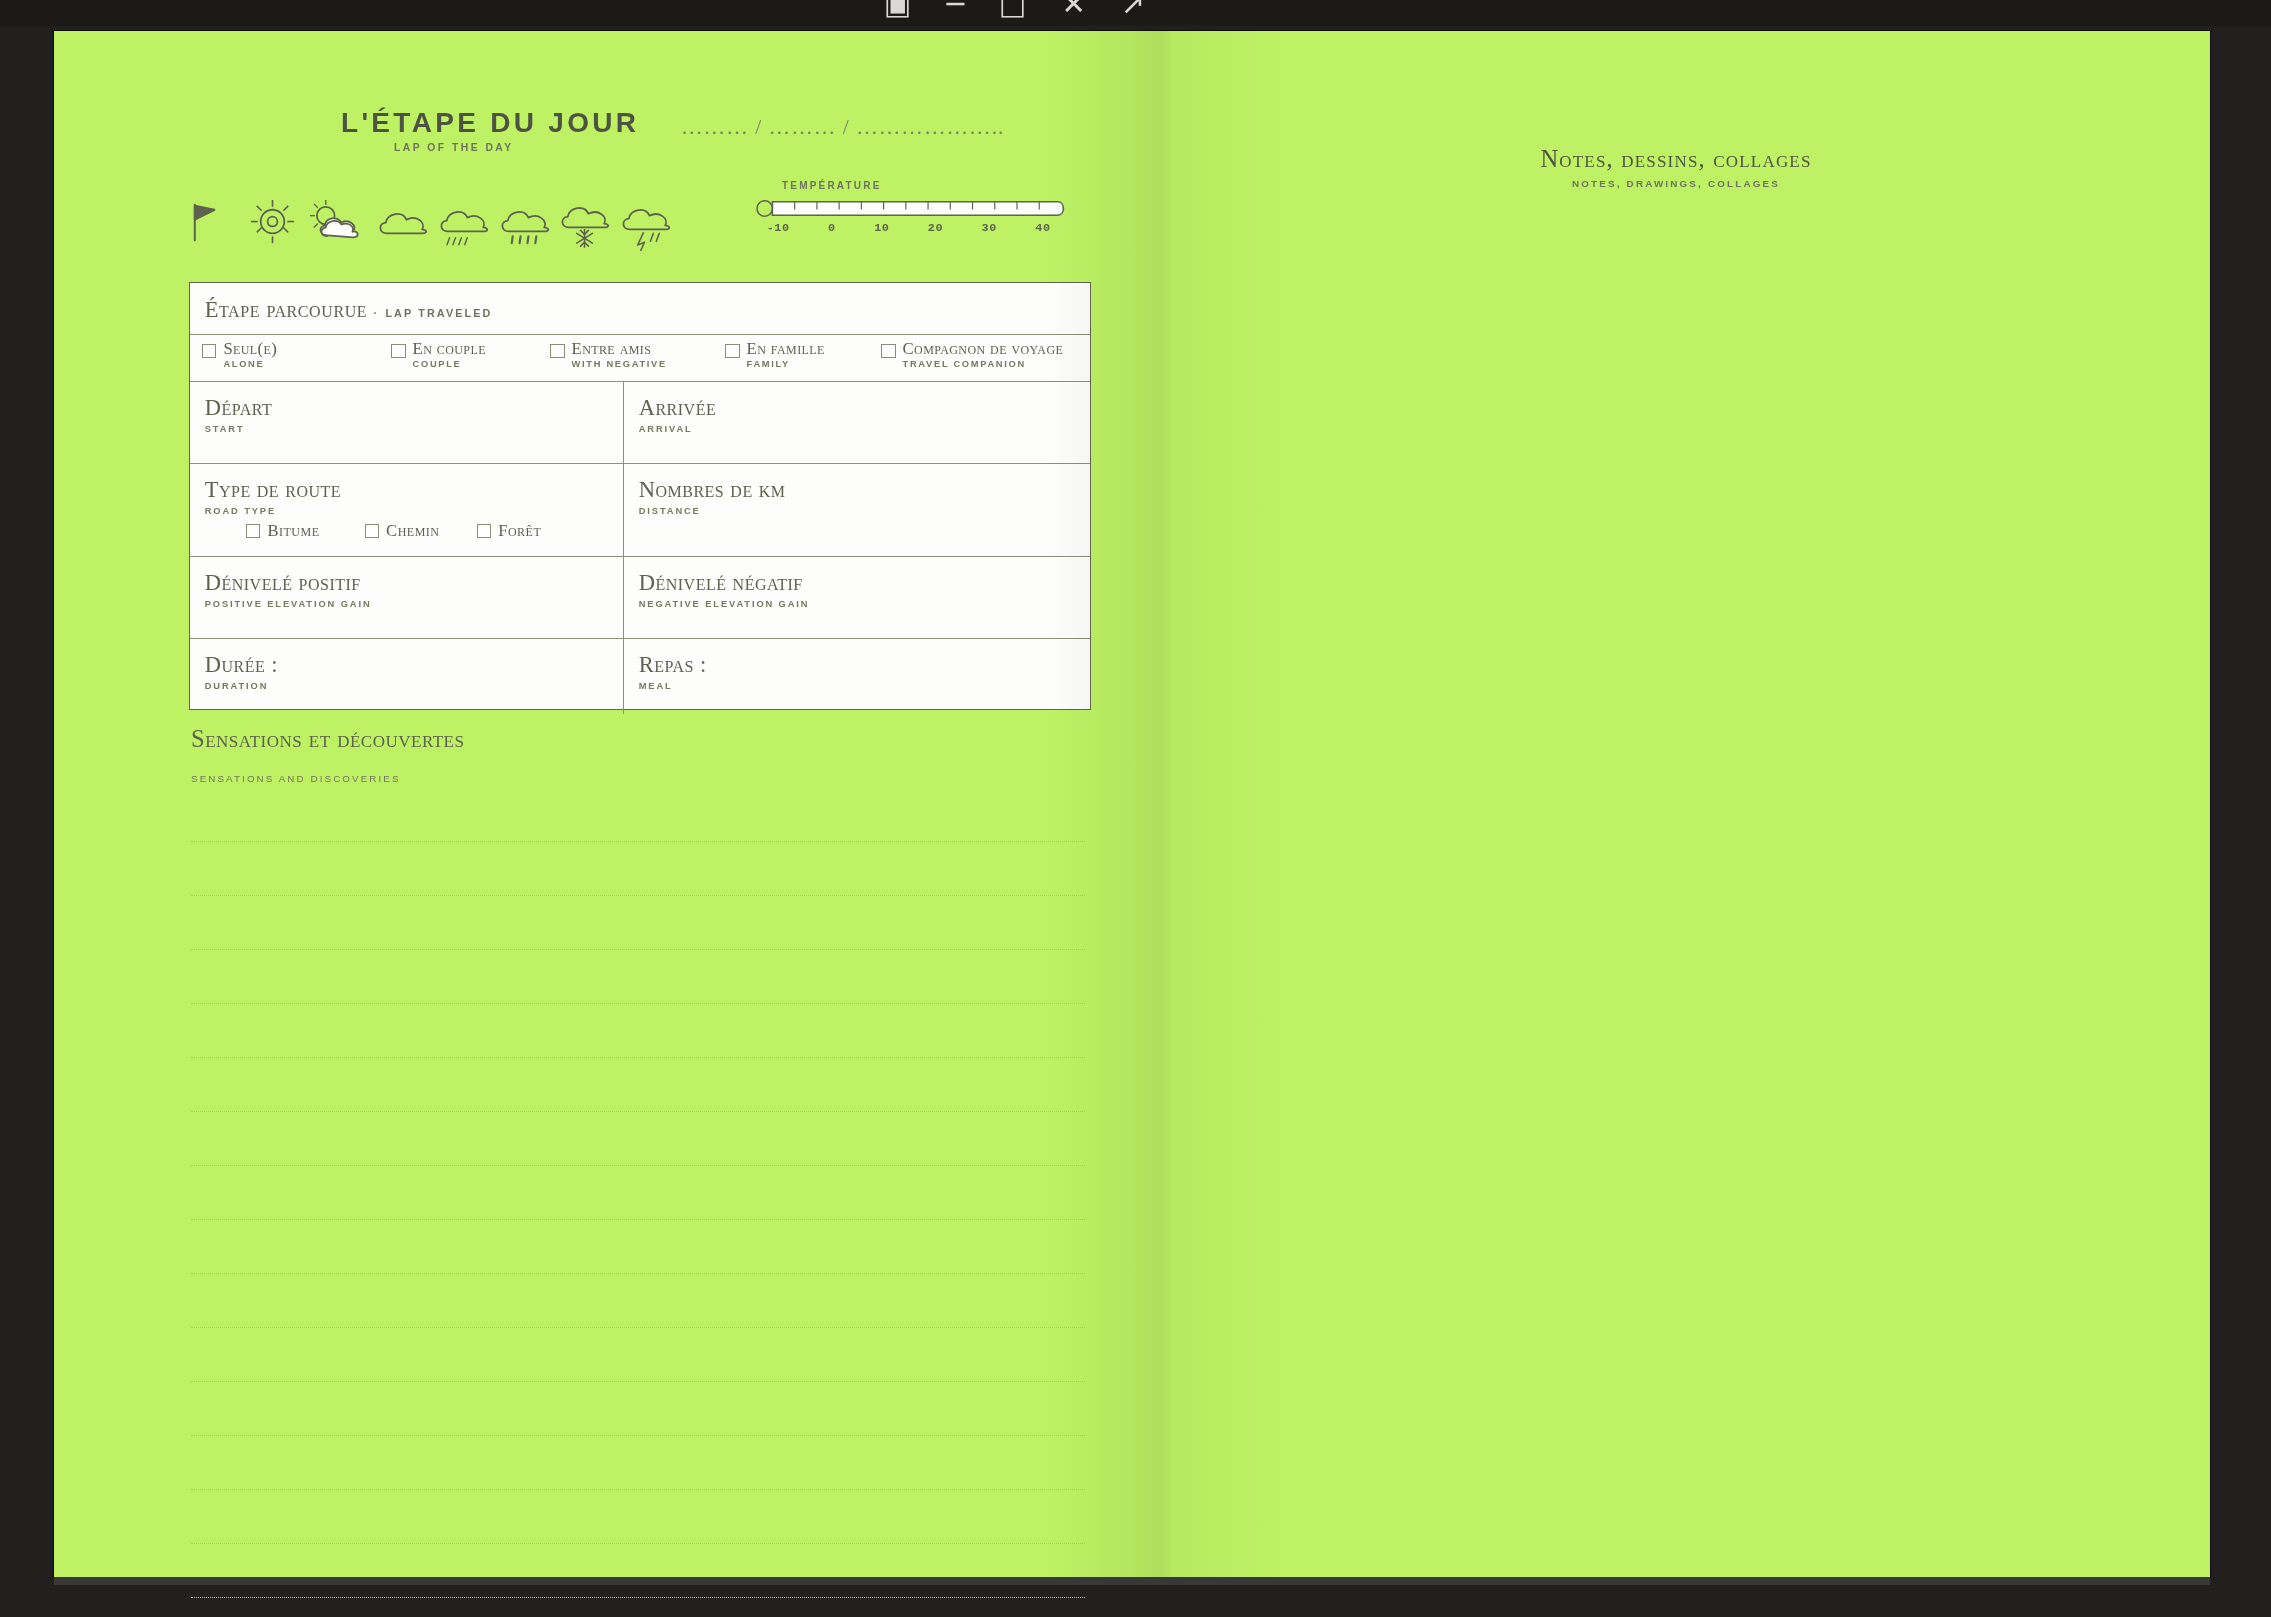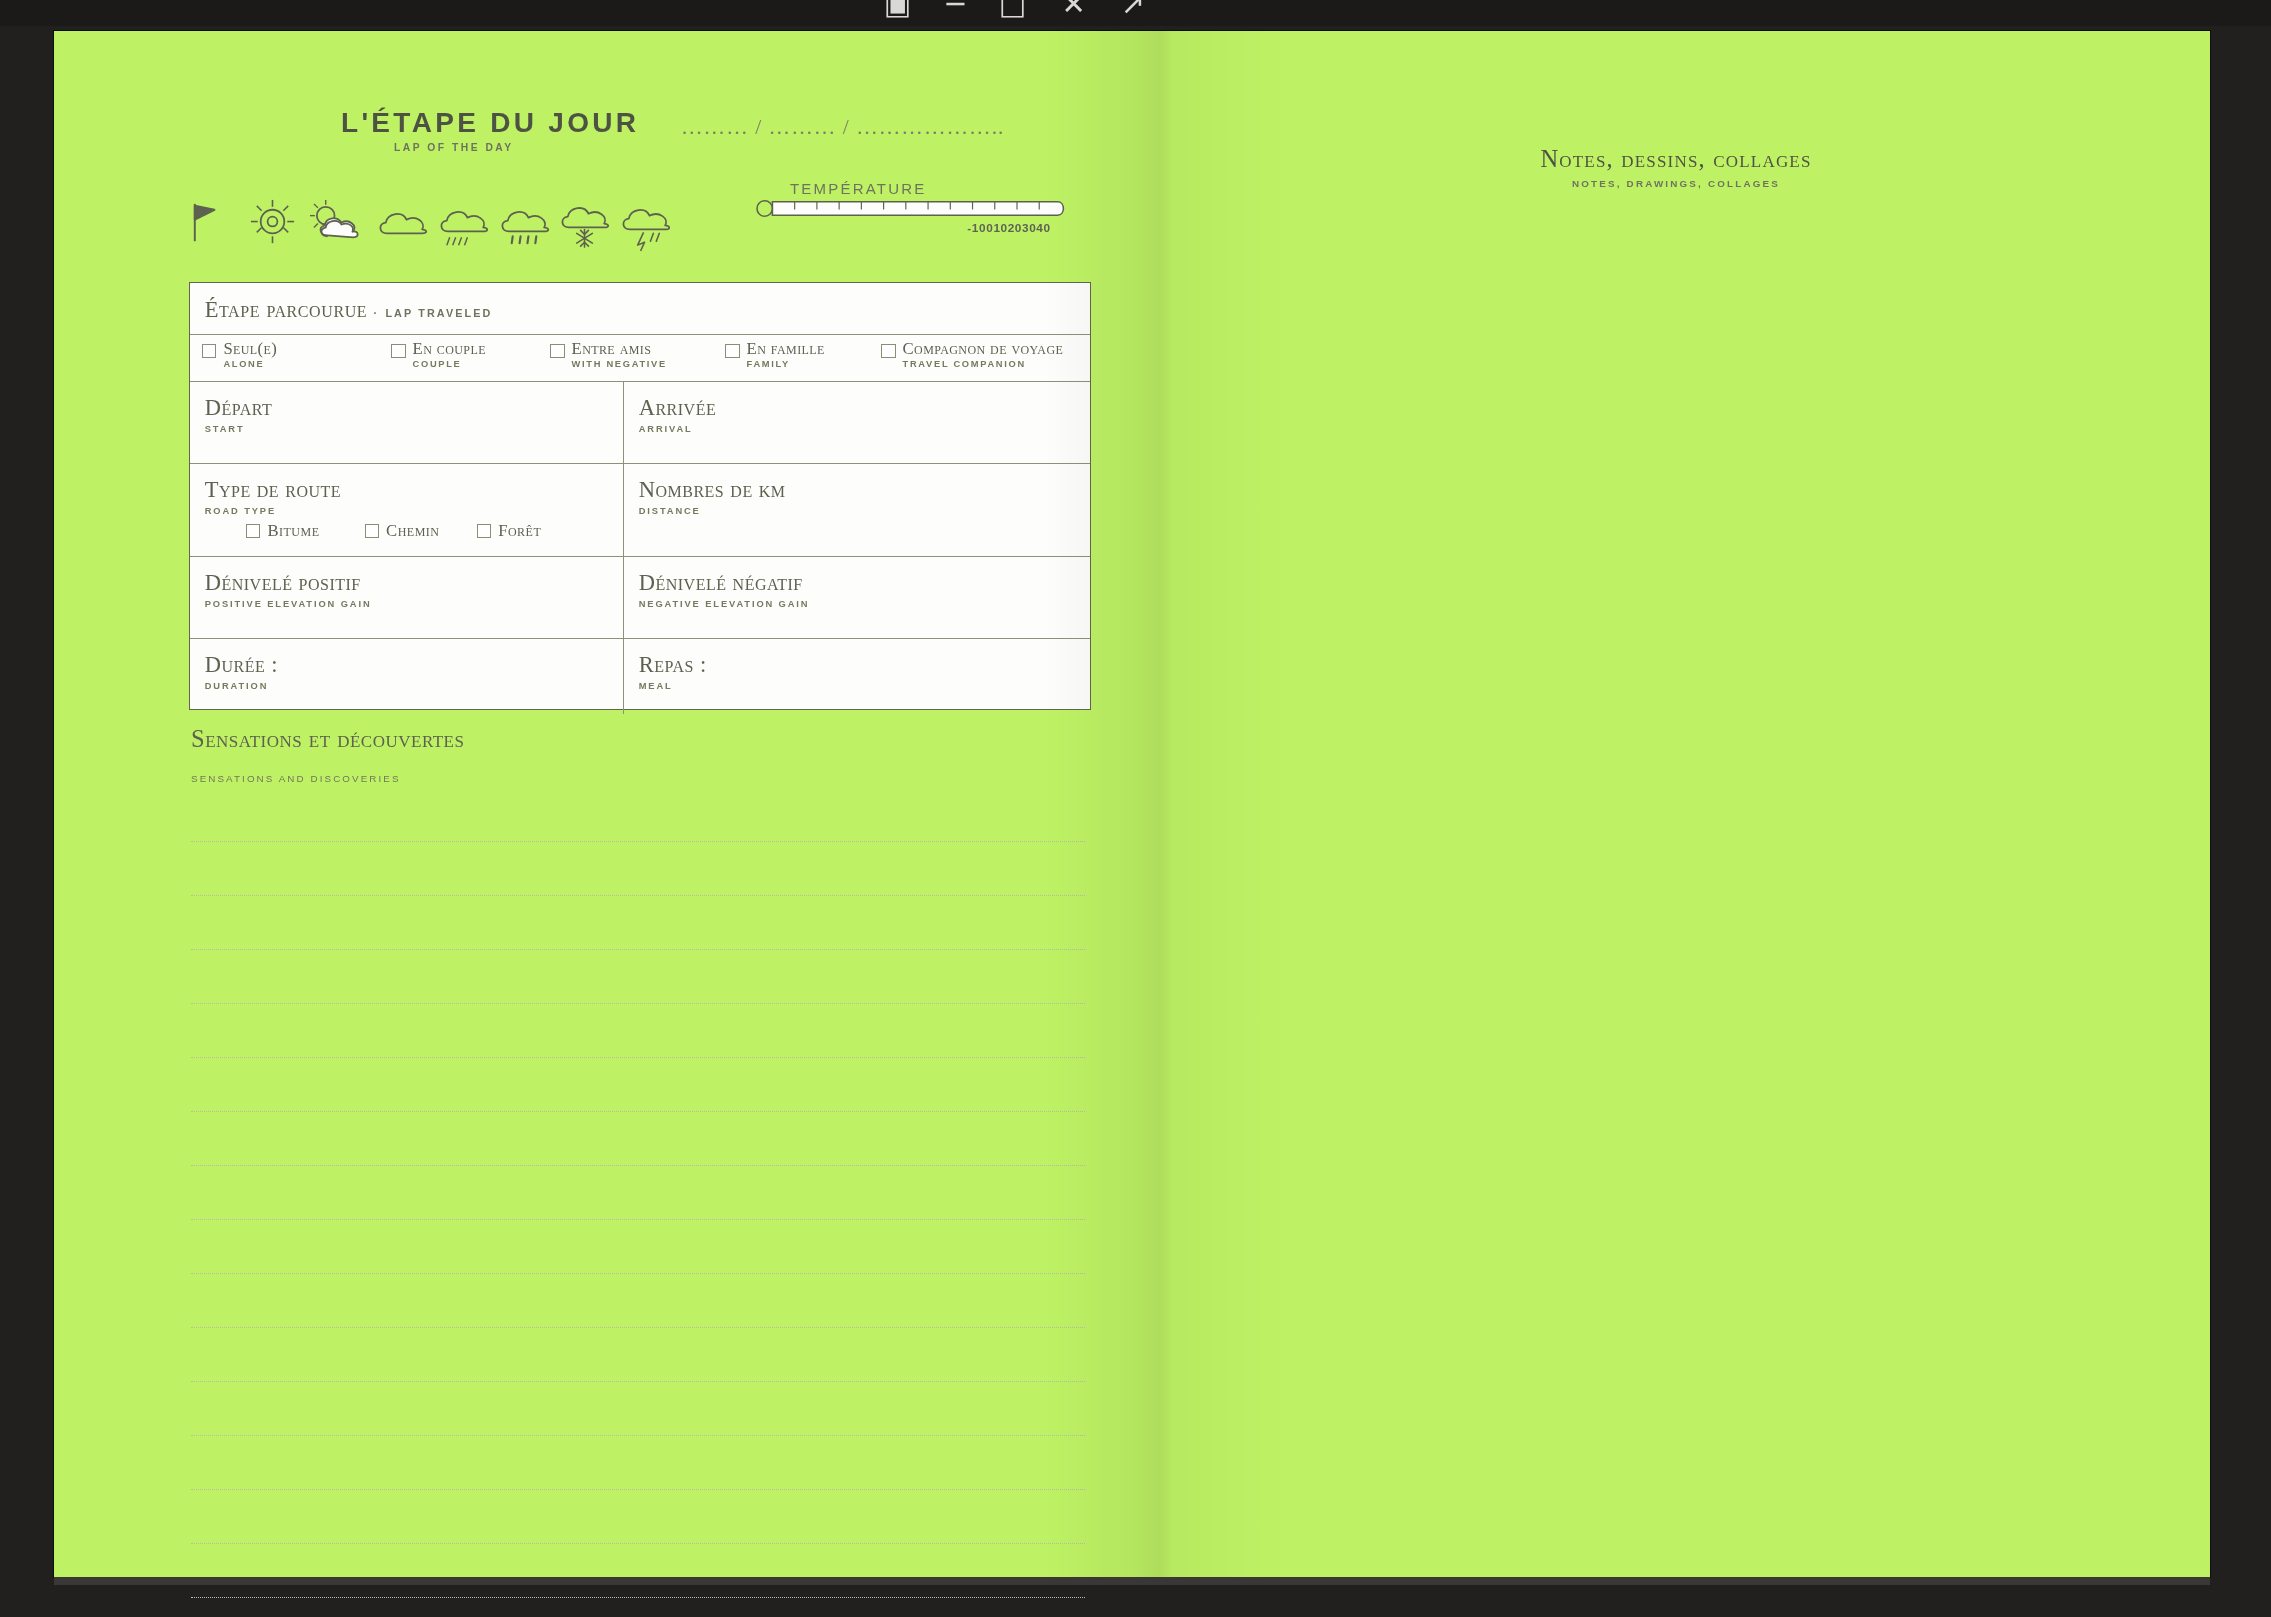--- a/index.html
+++ b/index.html
@@ -109,31 +109,31 @@
   }
   .wicon svg { display: block; }
 
   
   #thermo {
     position: absolute;
     left: 573px; top: 0;
     width: 333px; height: 57px;
   }
   #thermo-label {
-    position: absolute; left: 36px; top: -15.7px;
-    font-family: "Liberation Sans", sans-serif;
-    font-size: 15px; font-weight: 400;
+    position: absolute; left: 28px; top: -15.7px;
+    font-family: "Liberation Sans", sans-serif;
+    font-size: 10px; font-weight: 700;
     letter-spacing: 2.2px; color: #6e7260;
   }
   #thermo-scale {
     position: absolute; left: 12.7px; top: 24.5px;
     display: flex;
     width: 284px;
-    justify-content: flex-end;
-    font-family: Liberation Sans, sans-serif;
+    justify-content: space-between;
+    font-family: Liberation Mono, monospace;
     font-size: 11.8px; font-weight: 700;
     letter-spacing: 0.6px; color: #5f6352;
   }
 
   
   #etape-box {
     position: absolute;
     left: 135px; top: 251px;
     width: 902px; height: 428px;
     border: 1.6px solid #62664f;

